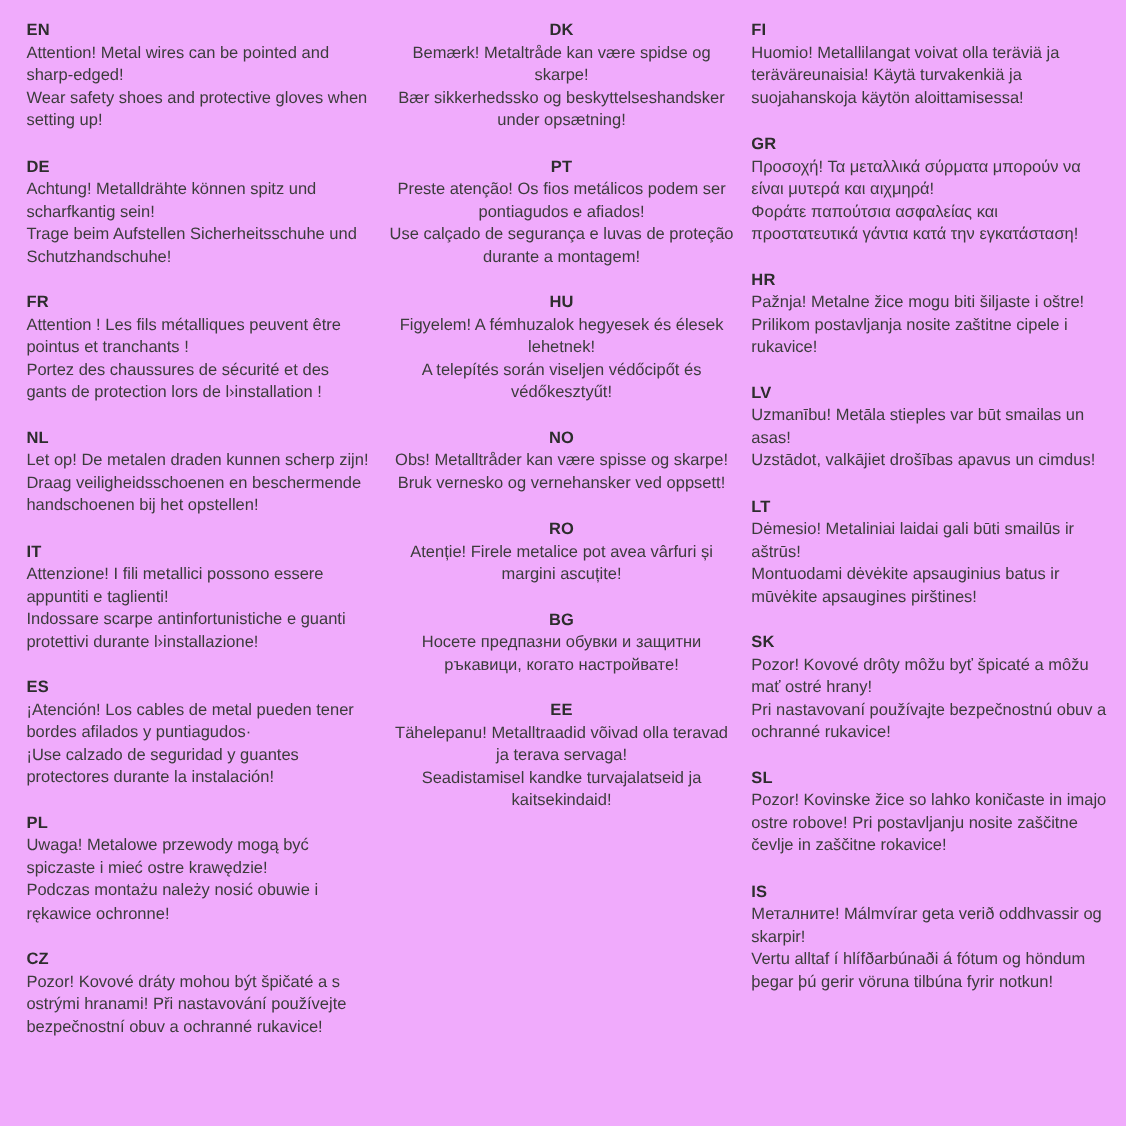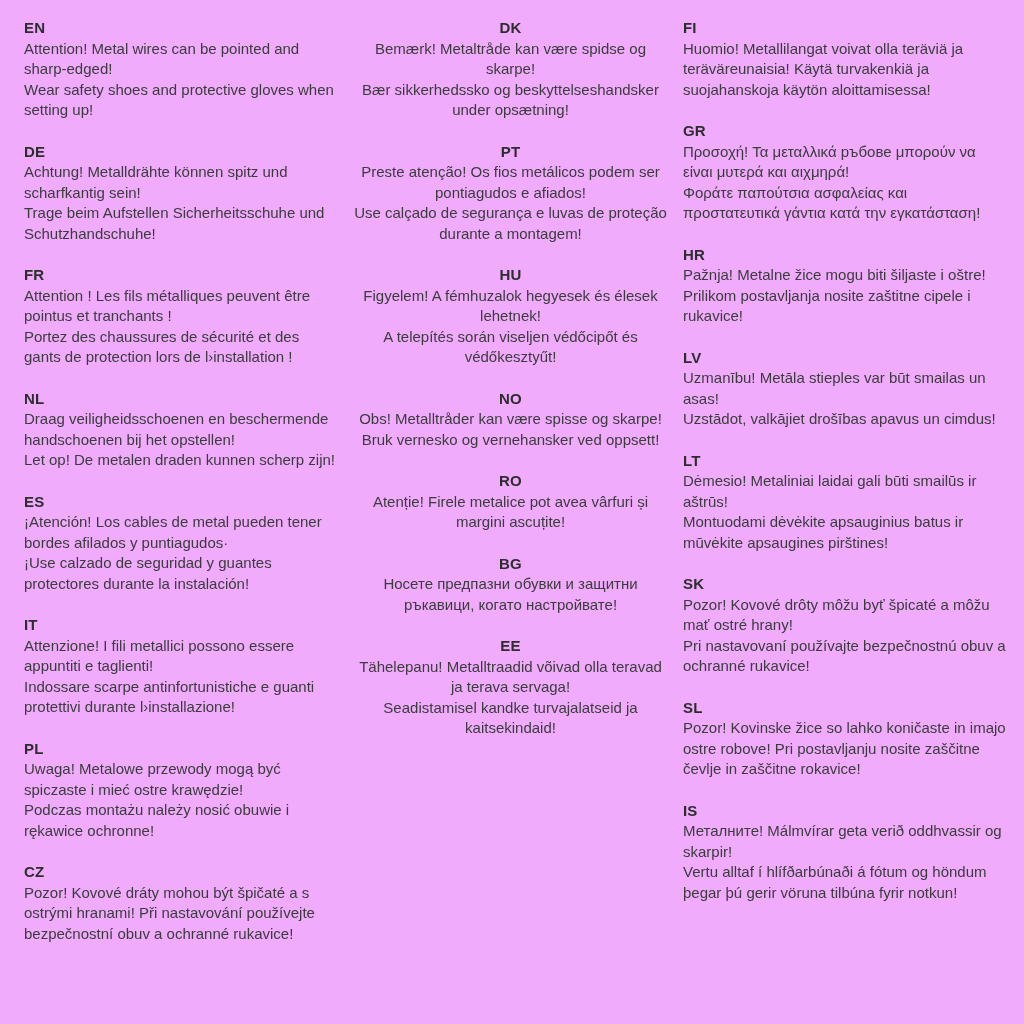--- a/index.html
+++ b/index.html
@@ -61,32 +61,32 @@
         <p class="lang-text">Achtung! Metalldrähte können spitz und scharfkantig sein!</p>
         <p class="lang-text">Trage beim Aufstellen Sicherheitsschuhe und Schutzhandschuhe!</p>
       </section>
       <section class="lang-section">
         <h2 class="lang-code">FR</h2>
         <p class="lang-text">Attention ! Les fils métalliques peuvent être pointus et tranchants !</p>
         <p class="lang-text">Portez des chaussures de sécurité et des gants de protection lors de l›installation !</p>
       </section>
       <section class="lang-section">
         <h2 class="lang-code">NL</h2>
+        <p class="lang-text">Let op! De metalen draden kunnen scherp zijn!</p>
         <p class="lang-text">Draag veiligheidsschoenen en beschermende handschoenen bij het opstellen!</p>
-        <p class="lang-text">Let op! De metalen draden kunnen scherp zijn!</p>
+      </section>
+      <section class="lang-section">
+        <h2 class="lang-code">IT</h2>
+        <p class="lang-text">Attenzione! I fili metallici possono essere appuntiti e taglienti!</p>
+        <p class="lang-text">Indossare scarpe antinfortunistiche e guanti protettivi durante l›installazione!</p>
       </section>
       <section class="lang-section">
         <h2 class="lang-code">ES</h2>
         <p class="lang-text">¡Atención! Los cables de metal pueden tener bordes afilados y puntiagudos·</p>
         <p class="lang-text">¡Use calzado de seguridad y guantes protectores durante la instalación!</p>
-      </section>
-      <section class="lang-section">
-        <h2 class="lang-code">IT</h2>
-        <p class="lang-text">Attenzione! I fili metallici possono essere appuntiti e taglienti!</p>
-        <p class="lang-text">Indossare scarpe antinfortunistiche e guanti protettivi durante l›installazione!</p>
       </section>
       <section class="lang-section">
         <h2 class="lang-code">PL</h2>
         <p class="lang-text">Uwaga! Metalowe przewody mogą być spiczaste i mieć ostre krawędzie!</p>
         <p class="lang-text">Podczas montażu należy nosić obuwie i rękawice ochronne!</p>
       </section>
       <section class="lang-section">
         <h2 class="lang-code">CZ</h2>
         <p class="lang-text">Pozor! Kovové dráty mohou být špičaté a s ostrými hranami! Při nastavování používejte bezpečnostní obuv a ochranné rukavice!</p>
       </section>
@@ -126,21 +126,21 @@
         <p class="lang-text">Seadistamisel kandke turvajalatseid ja kaitsekindaid!</p>
       </section>
     </div>
   <div class="col">
       <section class="lang-section">
         <h2 class="lang-code">FI</h2>
         <p class="lang-text">Huomio! Metallilangat voivat olla teräviä ja teräväreunaisia! Käytä turvakenkiä ja suojahanskoja käytön aloittamisessa!</p>
       </section>
       <section class="lang-section">
         <h2 class="lang-code">GR</h2>
-        <p class="lang-text">Προσοχή! Τα μεταλλικά ръбове μπορούν να είναι μυτερά και αιχμηρά!</p>
+        <p class="lang-text">Προσοχή! Τα μεταλλικά σύρματα μπορούν να είναι μυτερά και αιχμηρά!</p>
         <p class="lang-text">Φοράτε παπούτσια ασφαλείας και προστατευτικά γάντια κατά την εγκατάσταση!</p>
       </section>
       <section class="lang-section">
         <h2 class="lang-code">HR</h2>
         <p class="lang-text">Pažnja! Metalne žice mogu biti šiljaste i oštre! Prilikom postavljanja nosite zaštitne cipele i rukavice!</p>
       </section>
       <section class="lang-section">
         <h2 class="lang-code">LV</h2>
         <p class="lang-text">Uzmanību! Metāla stieples var būt smailas un asas!</p>
         <p class="lang-text">Uzstādot, valkājiet drošības apavus un cimdus!</p>

